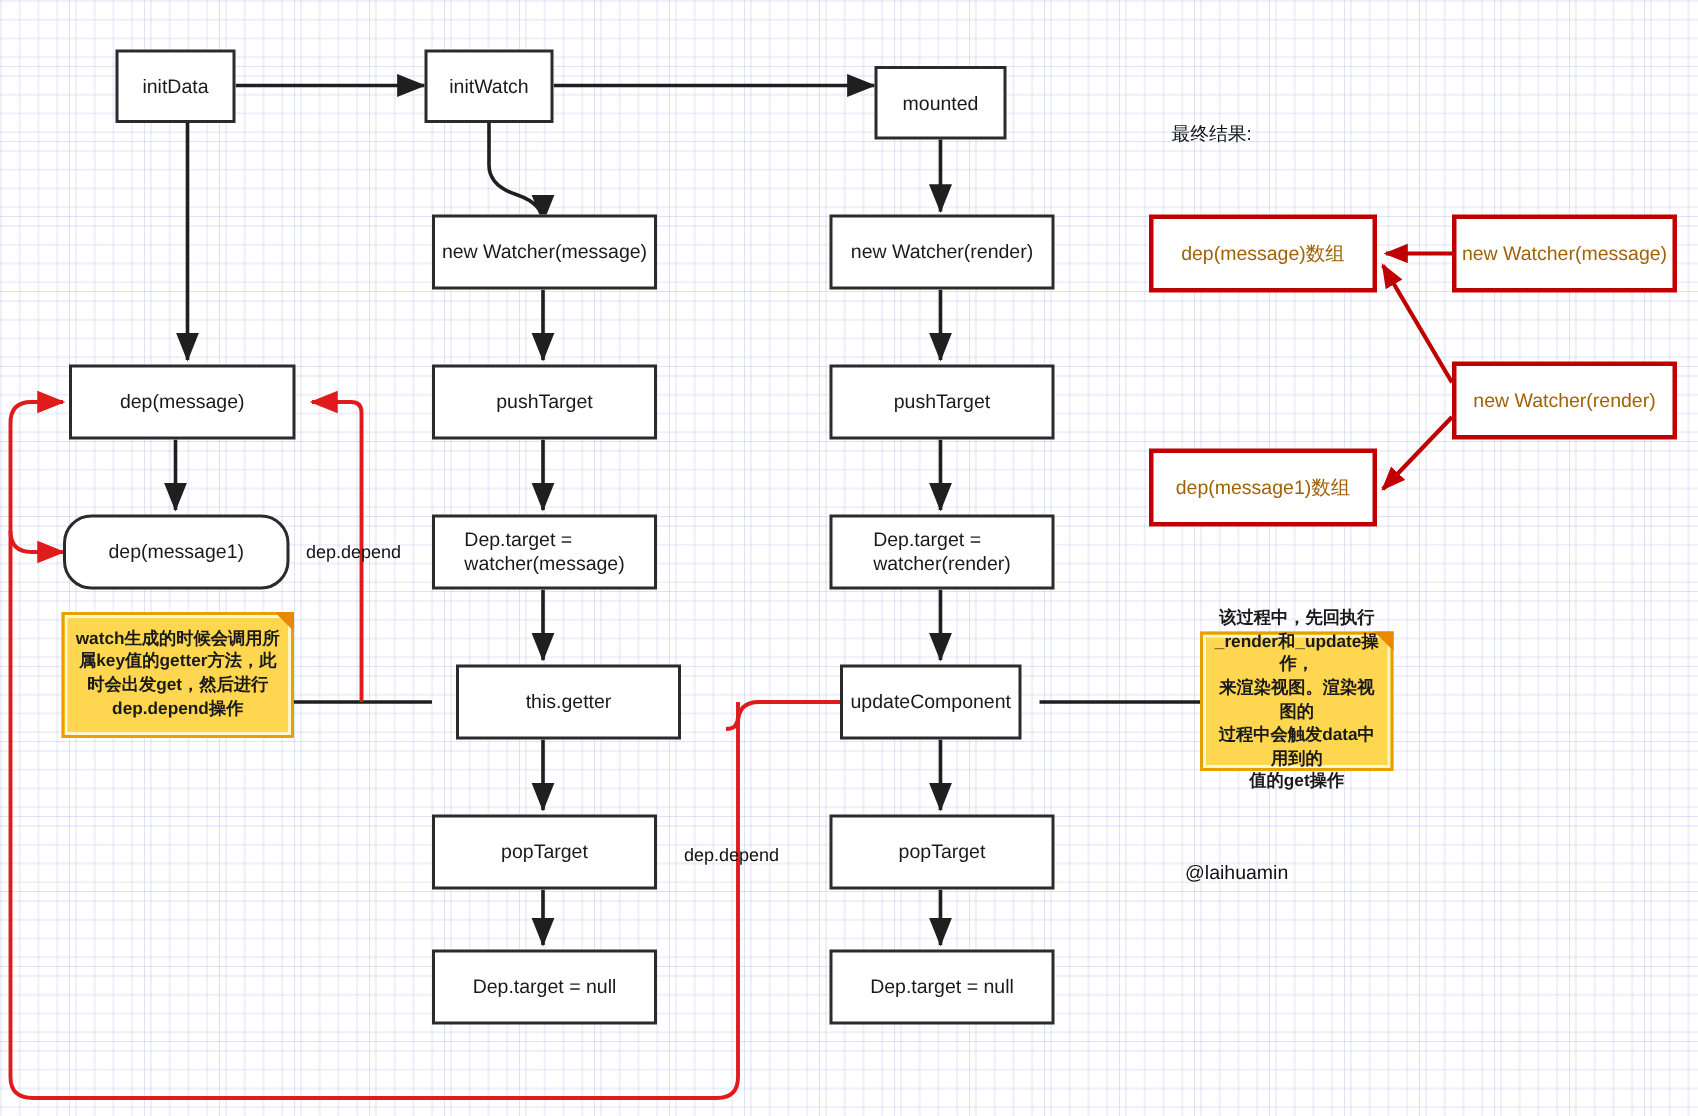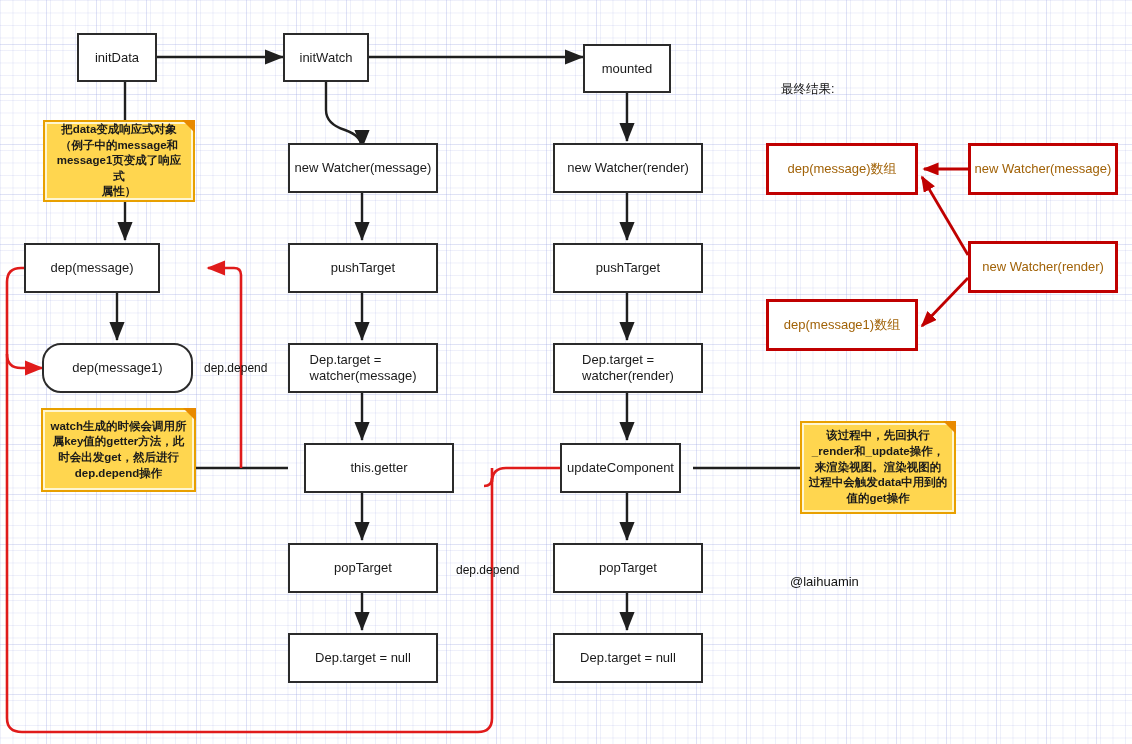--- a/index.html
+++ b/index.html
@@ -118,21 +118,21 @@
       <line x1="968" y1="278" x2="922" y2="326" marker-end="url(#ahr2)"></line>
     </g>
   </svg>
 
   <div class="node" style="left:77px;top:33px;width:80px;height:49px;">initData</div>
 
   <div class="node" style="left:283px;top:33px;width:86px;height:49px;">initWatch</div>
 
   <div class="node" style="left:583px;top:33px;width:88px;height:49px;margin-top:11px;">mounted</div>
 
-  <div class="node" style="left:24px;top:243px;width:136px;height:50px;">dep(message)</div>
+  <div class="node" style="left:46px;top:243px;width:151px;height:50px;">dep(message)</div>
 
   <div class="node" style="left:42px;top:343px;width:151px;height:50px;border-radius:19px;">dep(message1)</div>
 
   <div class="node" style="left:288px;top:143px;width:150px;height:50px;">new Watcher(message)</div>
 
   <div class="node" style="left:288px;top:243px;width:150px;height:50px;">pushTarget</div>
 
   <div class="node" style="left:288px;top:343px;width:150px;height:50px;">Dep.target =
 watcher(message)</div>
 
@@ -156,37 +156,30 @@
   <div class="node" style="left:553px;top:633px;width:150px;height:50px;">Dep.target = null</div>
 
   <div class="rednode" style="left:766px;top:143px;width:152px;height:52px;">dep(message)数组</div>
 
   <div class="rednode" style="left:766px;top:299px;width:152px;height:52px;">dep(message1)数组</div>
 
   <div class="rednode" style="left:968px;top:143px;width:150px;height:52px;">new Watcher(message)</div>
 
   <div class="rednode" style="left:968px;top:241px;width:150px;height:52px;">new Watcher(render)</div>
 
-  <div class="note" style="left:43px;top:120px;width:152px;height:82px;">
-    <span class="fold"></span>
-    <span>把data变成响应式对象
-（例子中的message和
-message1页变成了响应式
-属性）</span>
-  </div>
 
   <div class="note" style="left:41px;top:408px;width:155px;height:84px;justify-content:center;">
     <span class="fold"></span>
     <span>watch生成的时候会调用所
 属key值的getter方法，此
 时会出发get，然后进行
 dep.depend操作</span>
   </div>
 
-  <div class="note" style="left:800px;top:421px;width:156px;height:93px;">
+  <div class="note" style="left:800px;top:421px;width:129px;height:93px;">
     <span class="fold"></span>
     <span>该过程中，先回执行
 _render和_update操作，
 来渲染视图。渲染视图的
 过程中会触发data中用到的
 值的get操作</span>
   </div>
 
   <div class="edgelabel" style="left:204px;top:361px;">dep.depend</div>
 

